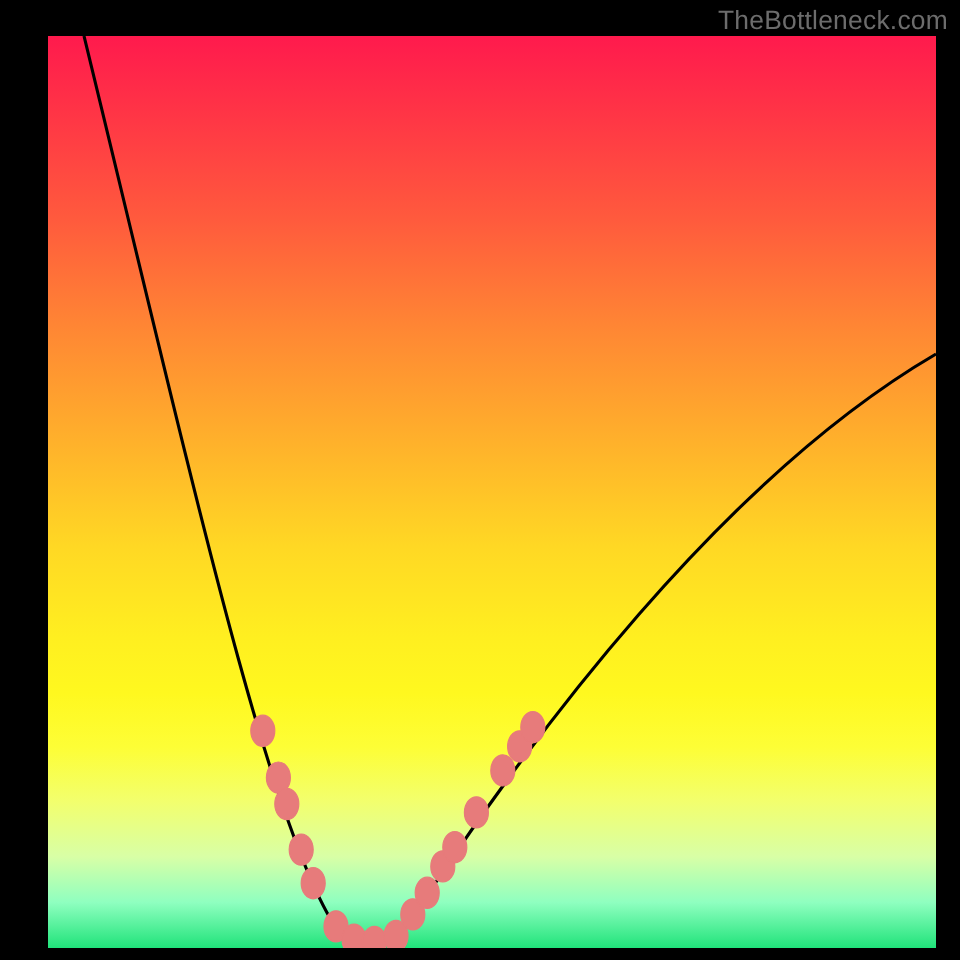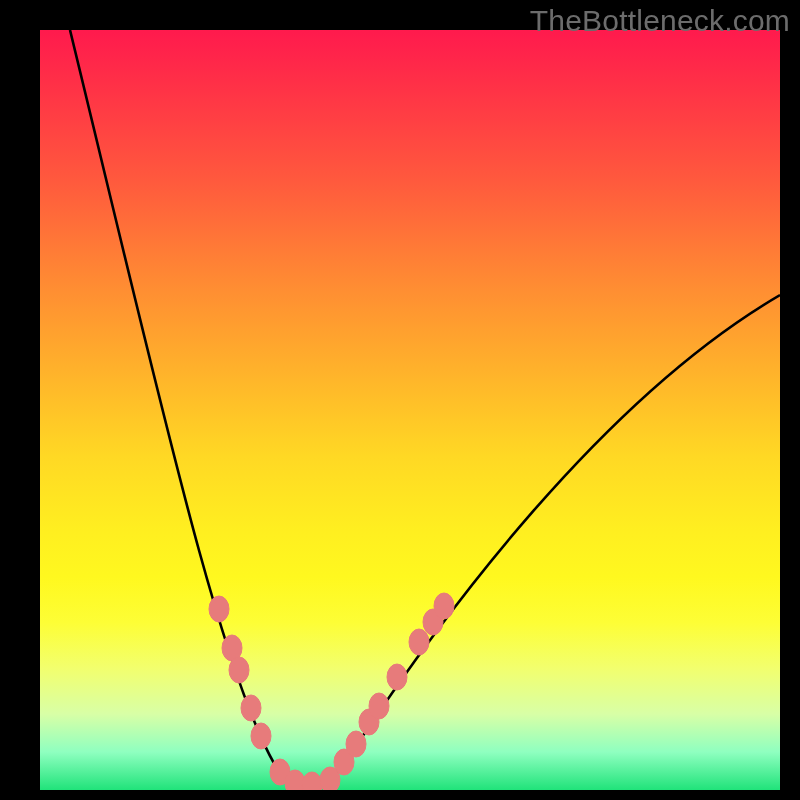--- a/index.html
+++ b/index.html
@@ -38,21 +38,21 @@
       #d8ffa6 90%,
       #8fffc0 95%,
       #20e37a 100%
     );
   }
   .watermark {
     position: absolute;
     top: 4px;
     right: 10px;
     font-family: Arial, Helvetica, sans-serif;
-    font-size: 30px;
+    font-size: 22px;
     color: #6c6c6c;
     letter-spacing: 0.2px;
     user-select: none;
   }
   svg.curve {
     position: absolute;
     left: 0;
     top: 0;
     width: 740px;
     height: 760px;

